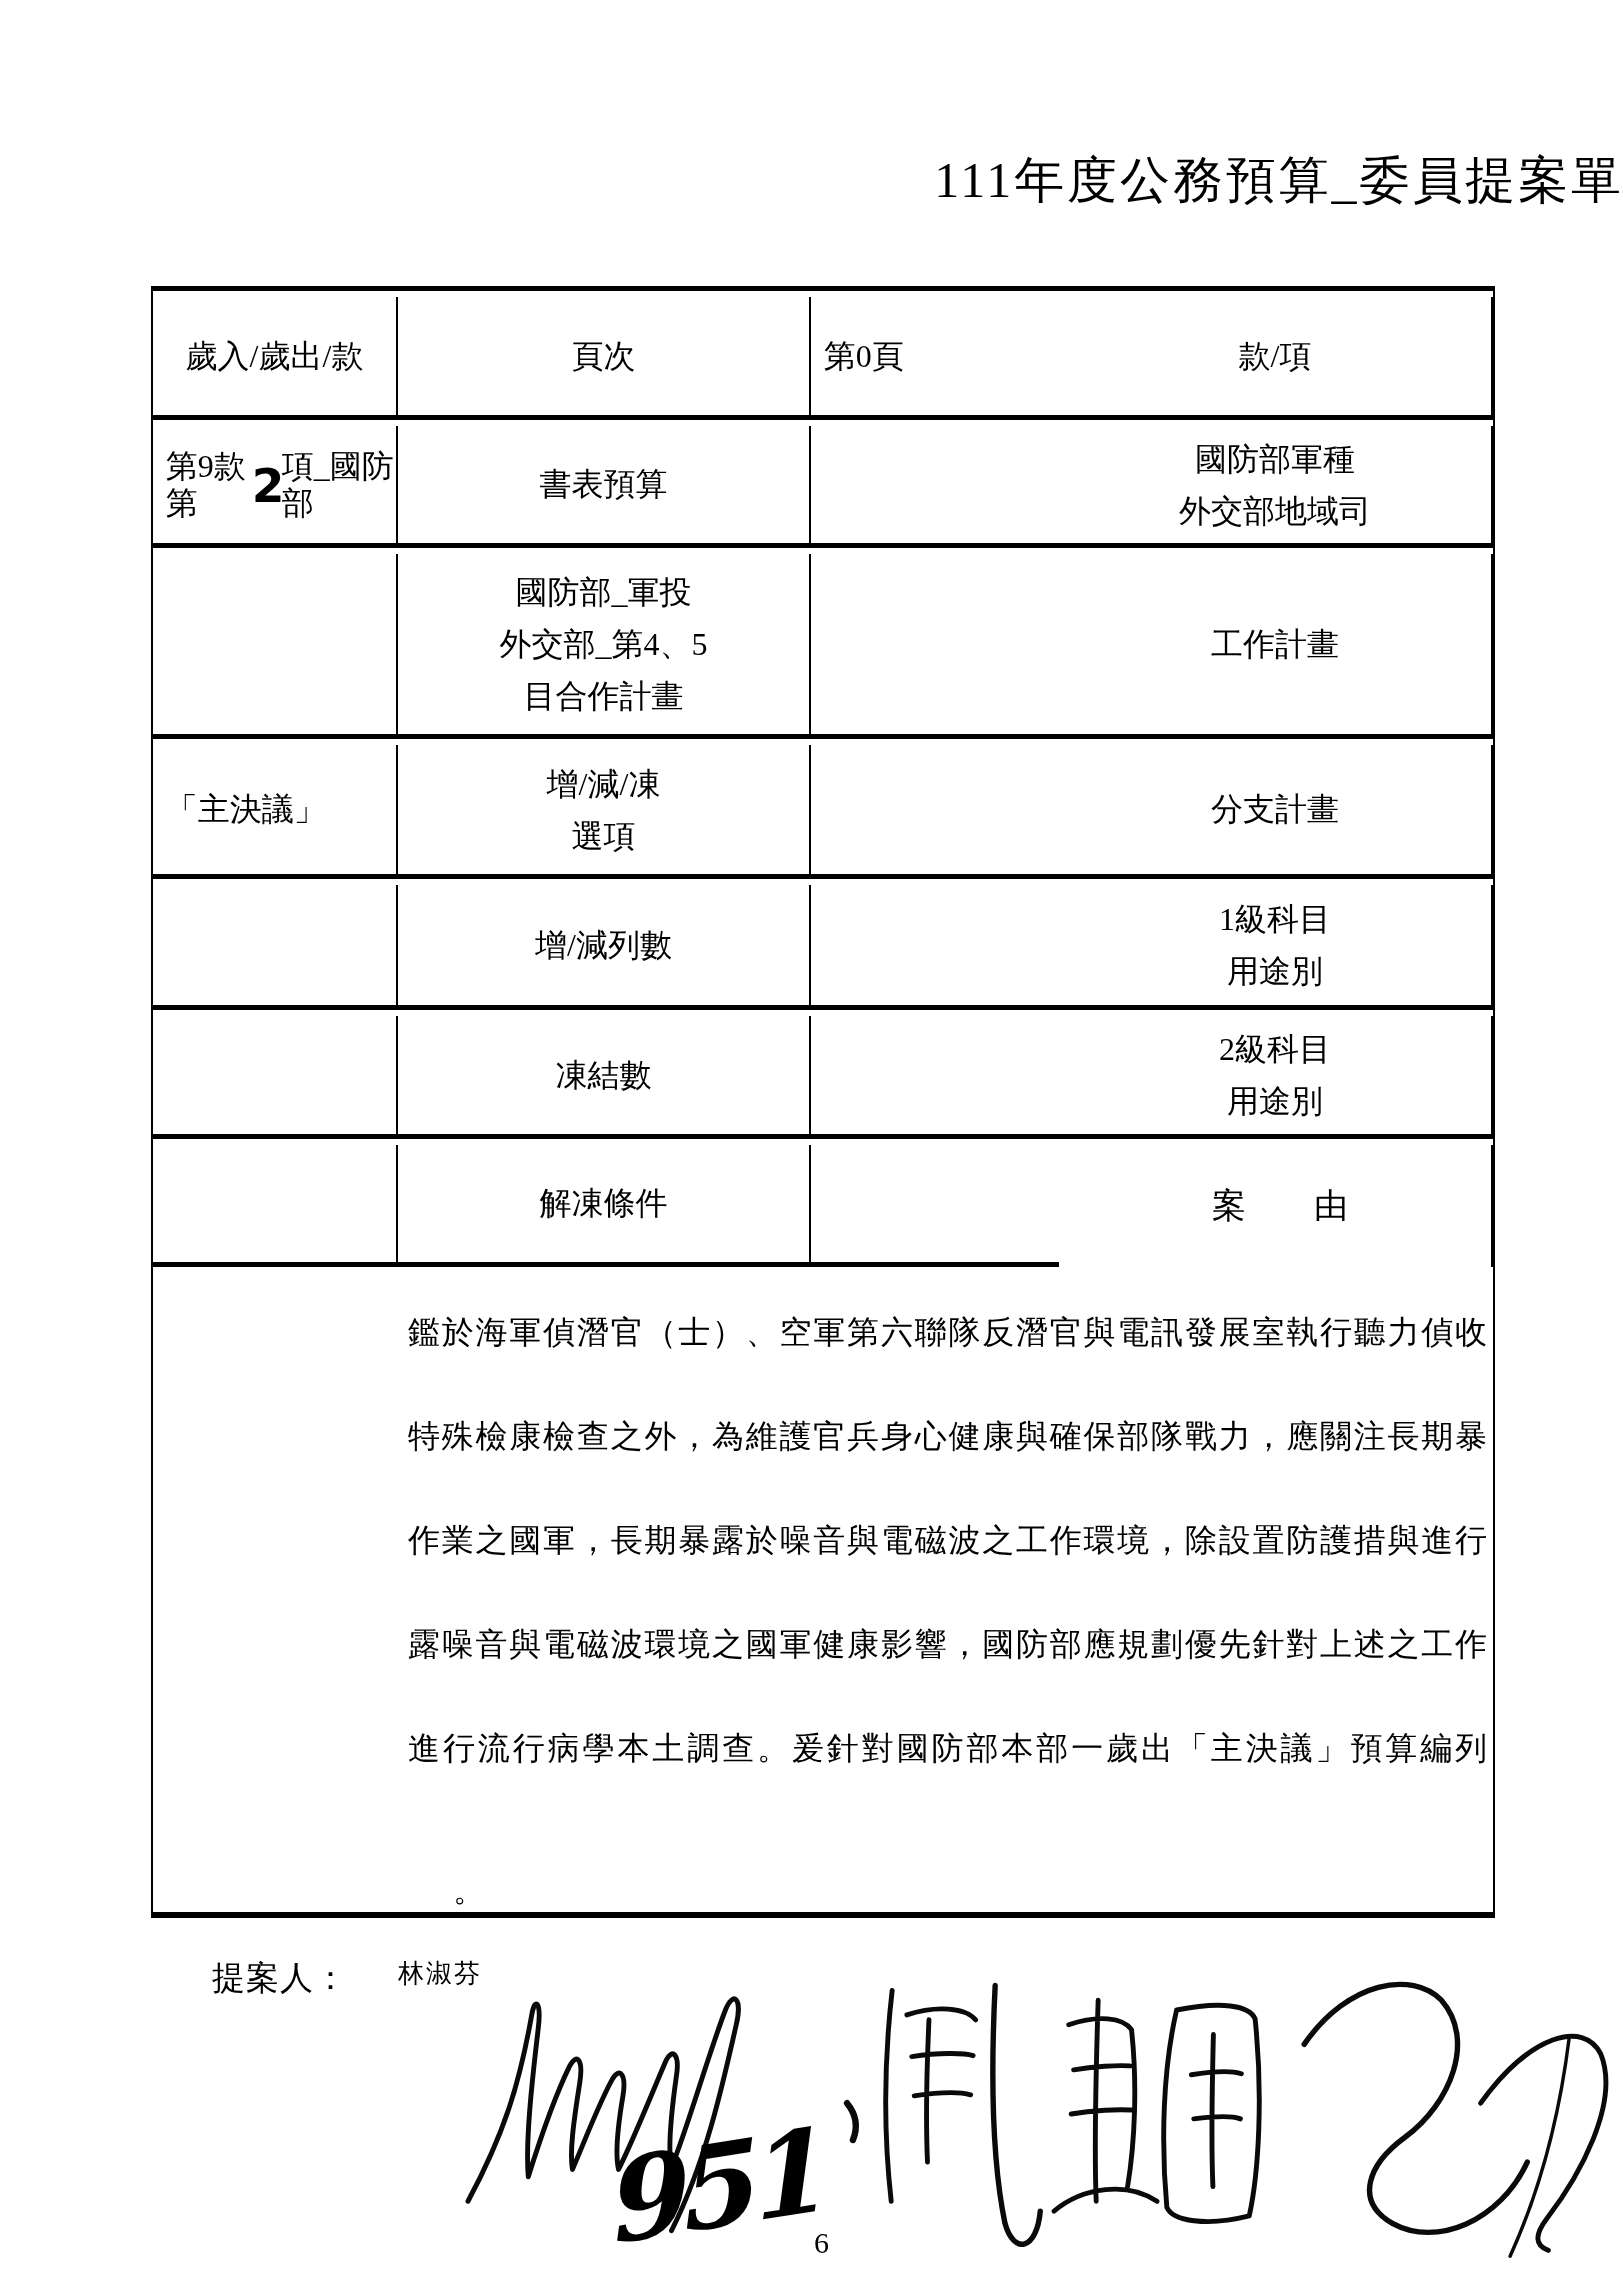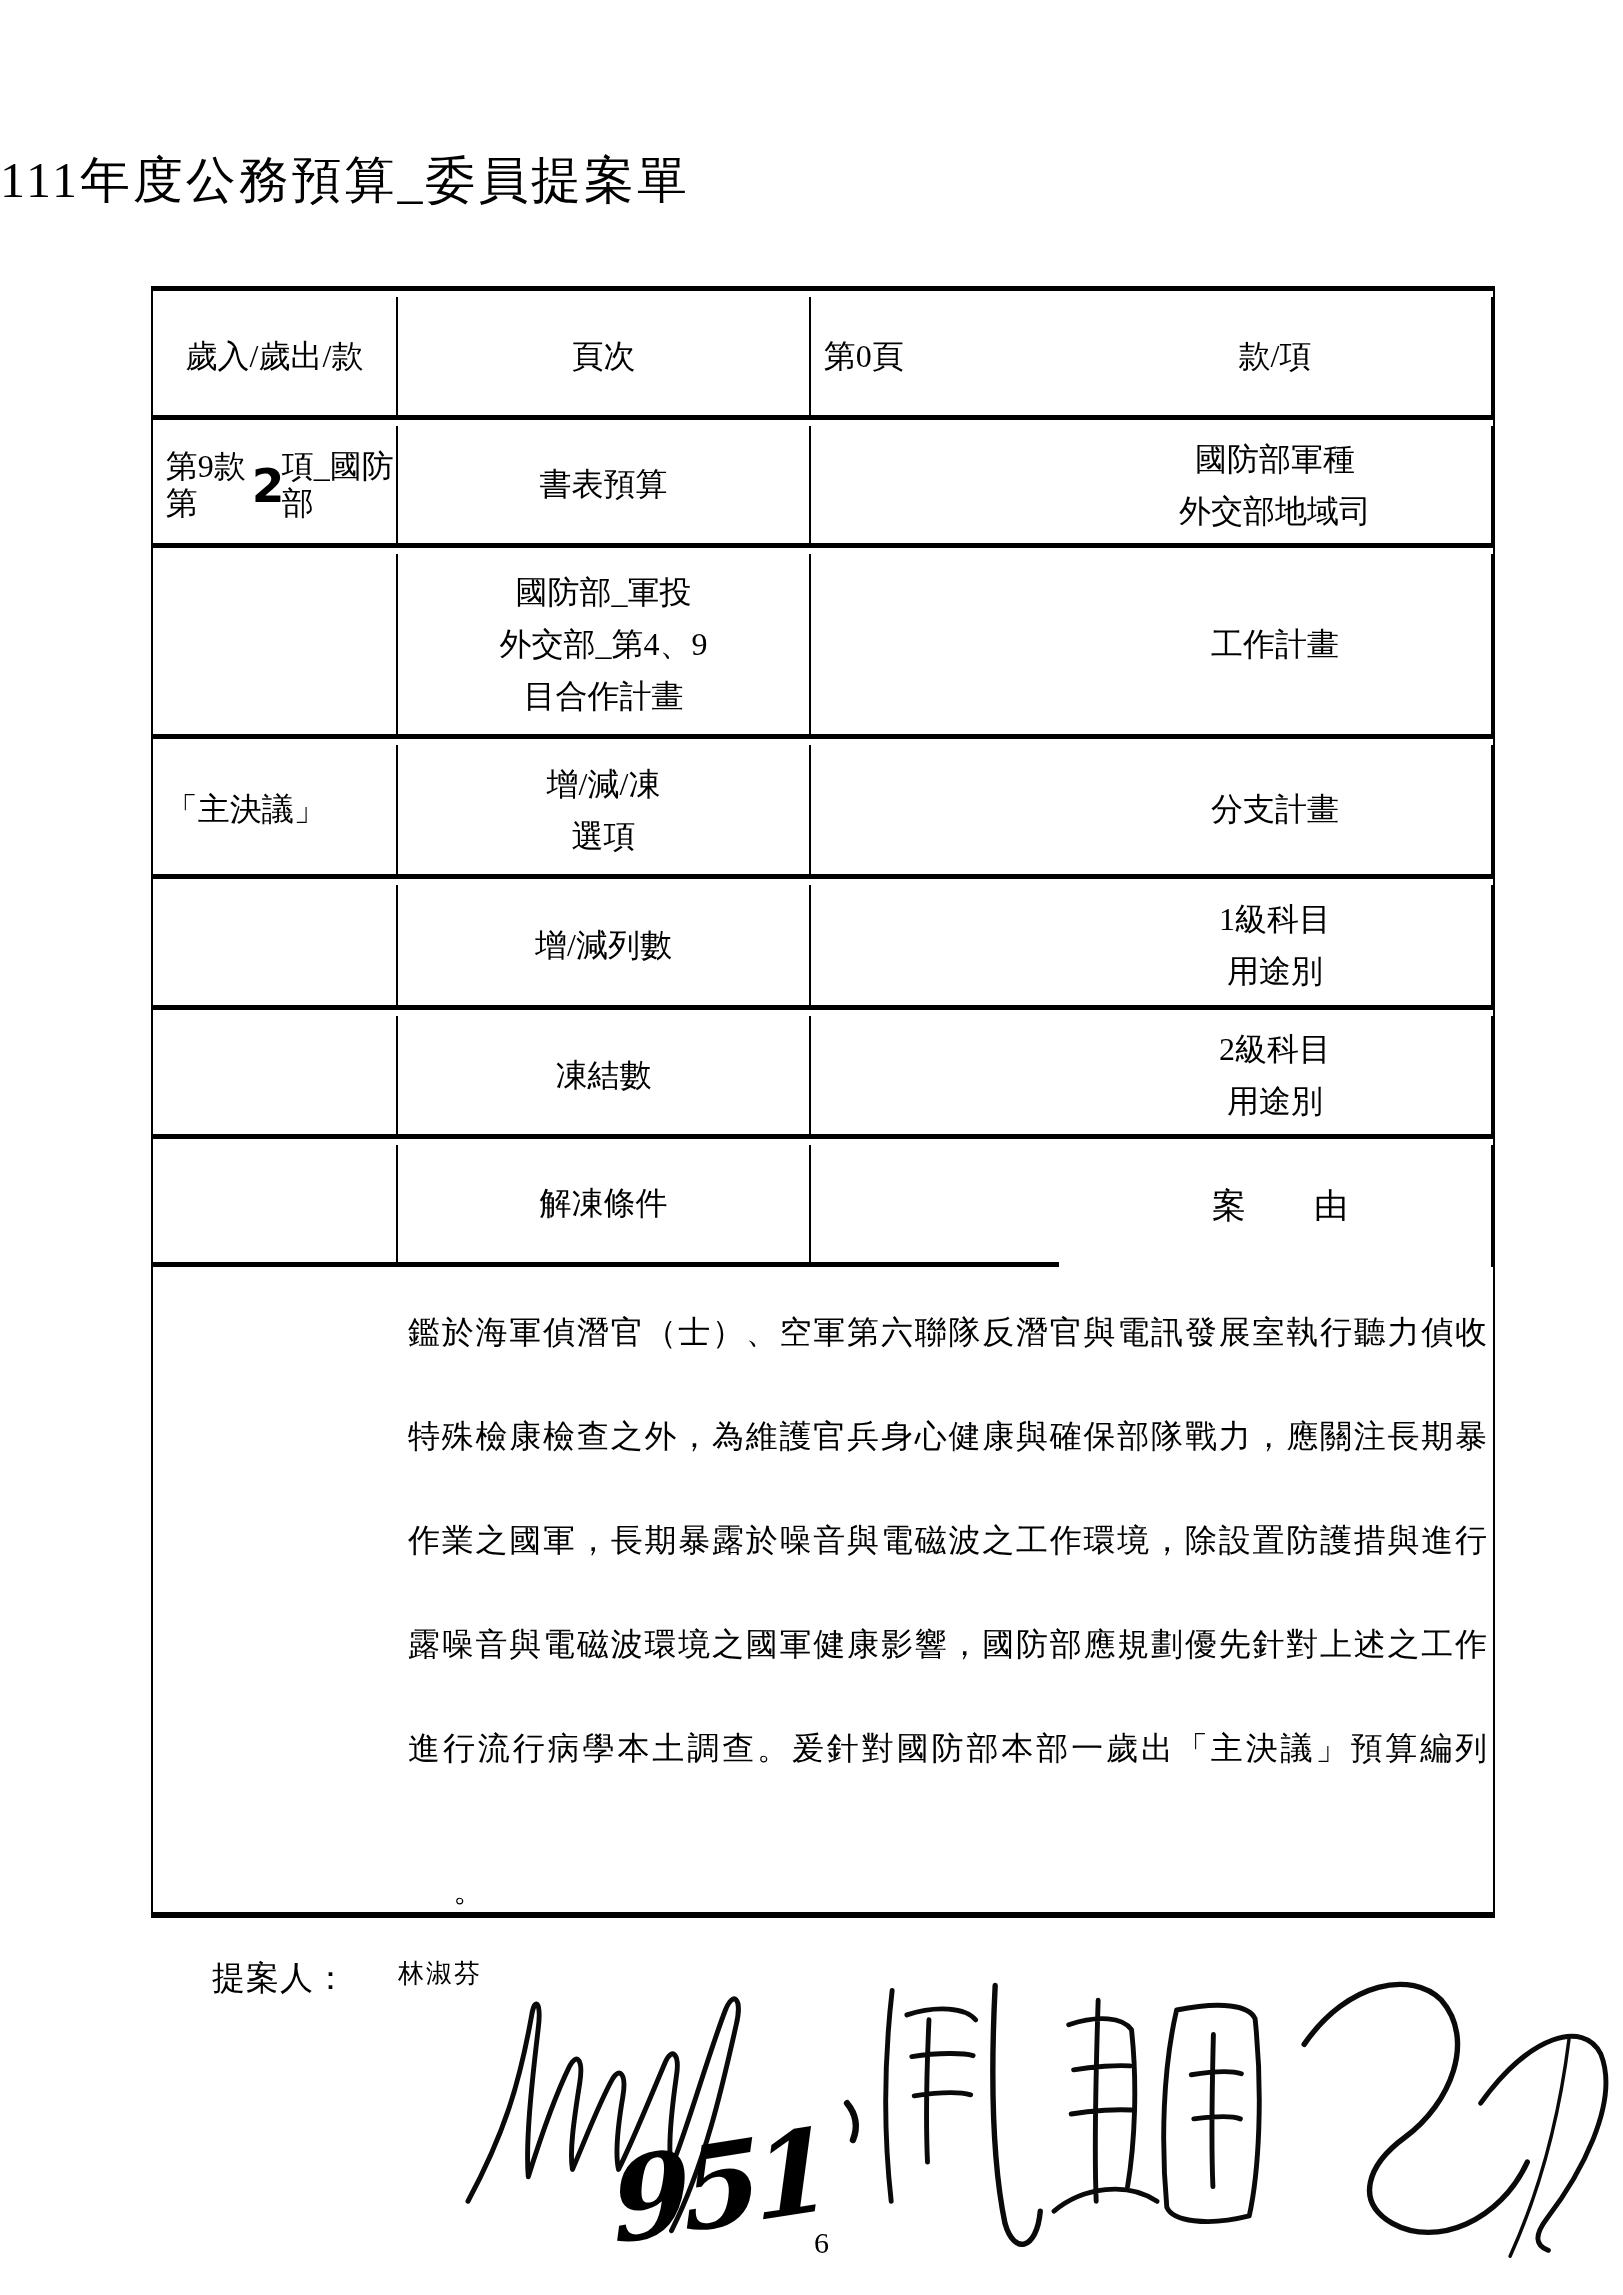--- a/index.html
+++ b/index.html
@@ -8,21 +8,21 @@
     width:1624px; height:2295px;
     background:#ffffff;
     color:#000;
     font-family:"Liberation Serif","DejaVu Serif",serif;
     overflow:hidden;
   }
 
   
   .doc-title {
     position:absolute; top:147px; left:0; width:100%;
-    text-align:left;
+    text-align:right;
     font-size:50px;
     letter-spacing:2.9px;
     white-space:nowrap;
   }
 
   
   .budget-table {
     position:absolute; left:151px; top:286px;
     display:grid;
     grid-template-columns:245px 413px 248px 434px;
@@ -108,21 +108,21 @@
     <div class="cell">
       <div class="stack">
         <div>國防部軍種</div>
         <div>外交部地域司</div>
       </div>
     </div>
     <div class="cell value"></div>
     <div class="cell">
       <div class="stack">
         <div>國防部_軍投</div>
-        <div>外交部_第4、9</div>
+        <div>外交部_第4、5</div>
         <div>目合作計畫</div>
       </div>
     </div>
     <div class="cell value col4"></div>
 
     <div class="cell">工作計畫</div>
     <div class="cell value">「主決議」</div>
     <div class="cell">
       <div class="stack">
         <div>增/減/凍</div>

